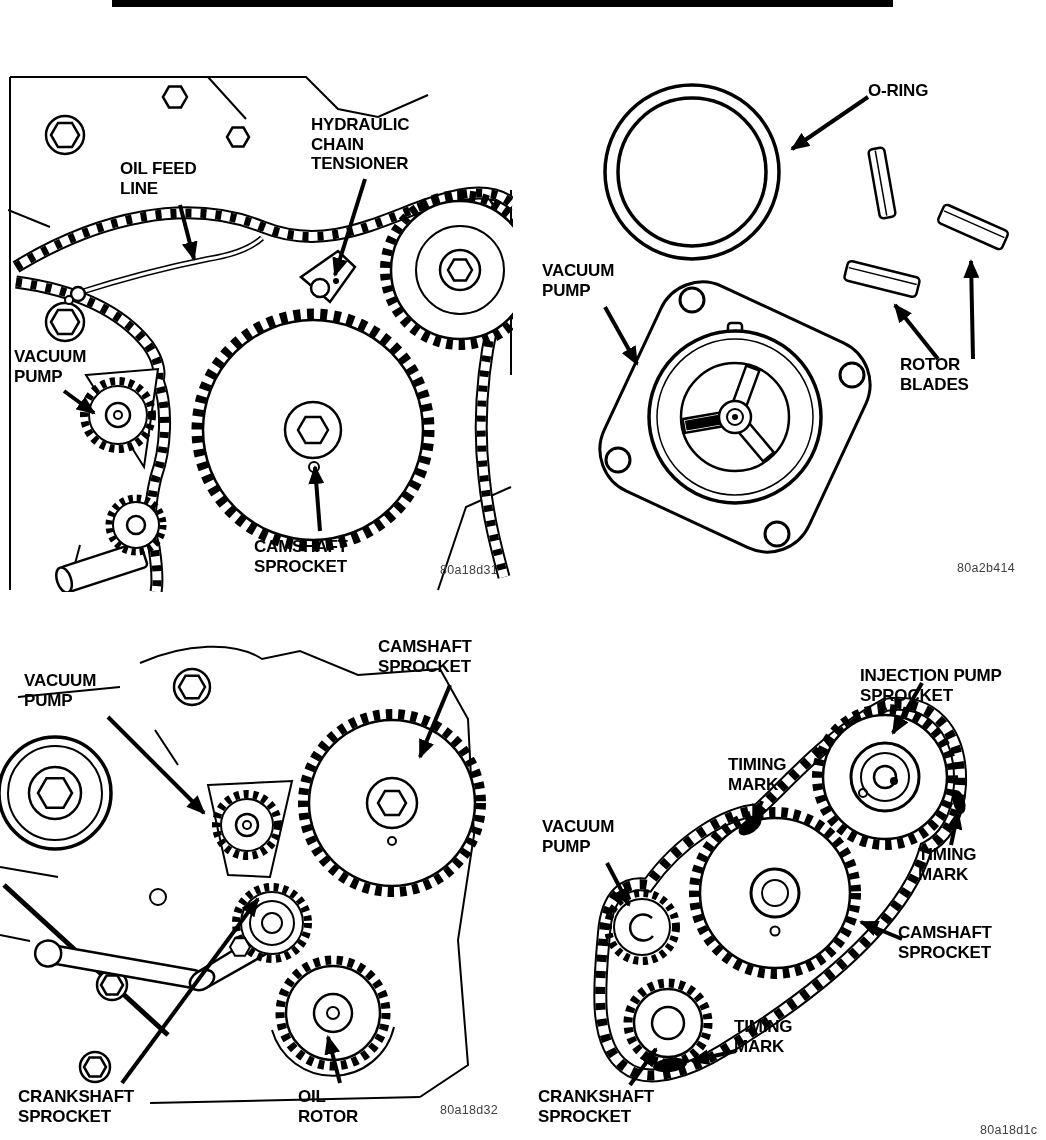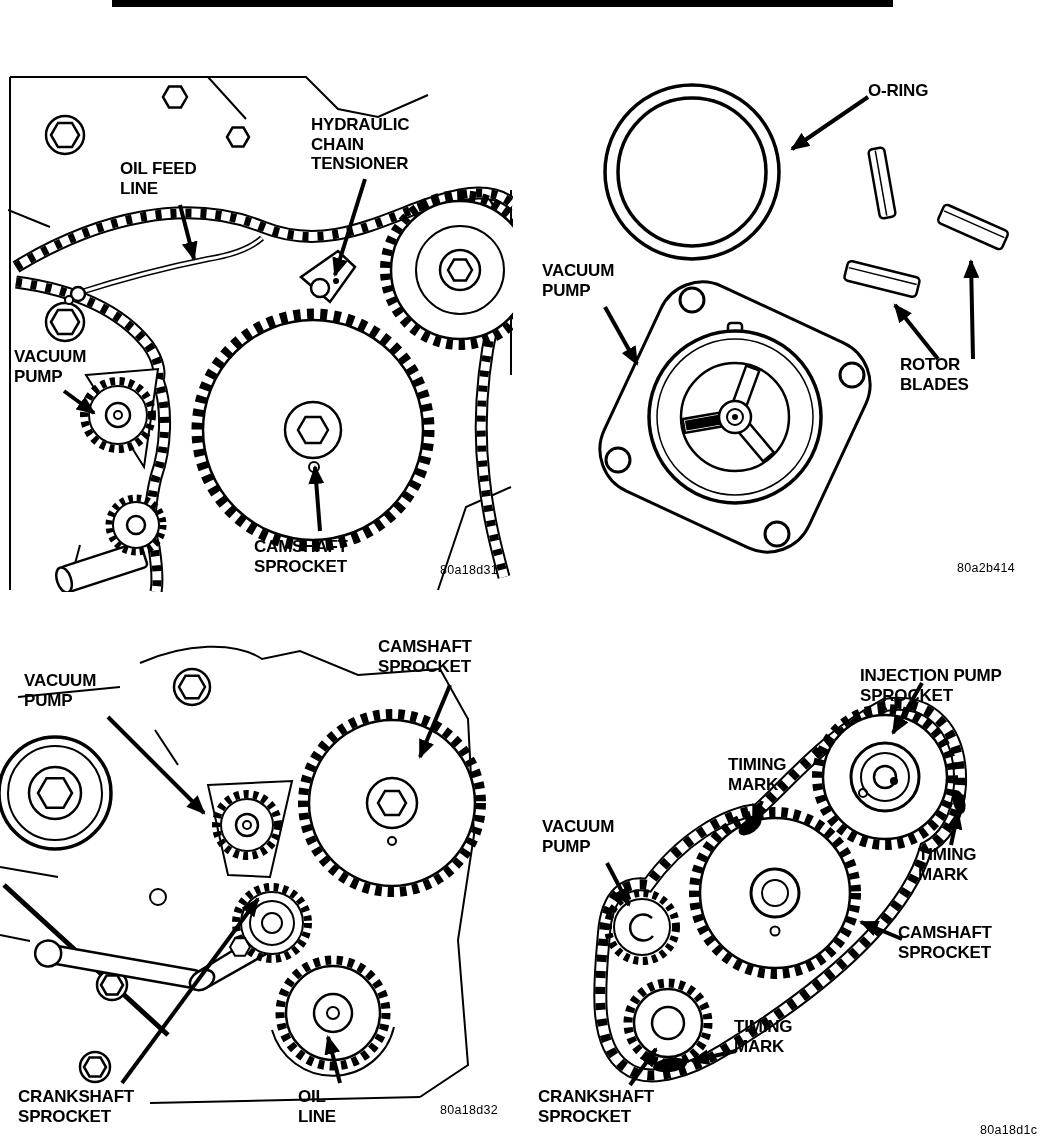--- a/index.html
+++ b/index.html
@@ -9,21 +9,21 @@
     font-family:"Liberation Sans", sans-serif; color:#000;
   }
   .top-rule { position:absolute; left:112px; top:0; width:781px; height:7px; background:#000; }
   .fig { position:absolute; }
   .fig svg { position:absolute; left:0; top:0; }
   .lbl {
     position:absolute; font-weight:bold; font-size:17px; line-height:1.16;
     text-align:left; white-space:pre-line; letter-spacing:-0.2px;
   }
   .code {
-    position:absolute; font-size:12.5px; font-weight:normal; letter-spacing:0.3px; color:#000000;
+    position:absolute; font-size:12.5px; font-weight:normal; letter-spacing:0.3px; color:#404040;
   }
 </style>
 </head>
 <body>
 
 <div class="top-rule"></div>
 
 <div class="fig" style="left:8px; top:75px; width:505px; height:517px;">
   <svg width="505" height="517" viewBox="0 0 505 517">
     <defs>
@@ -268,21 +268,21 @@
       <line x1="340" y1="448" x2="328" y2="402" marker-end="url(#ah3)"></line>
     </g>
   </svg>
   <div class="lbl" style="left:24px; top:36px; width:96px;">VACUUM
 PUMP</div>
   <div class="lbl" style="left:378px; top:2px; width:132px;">CAMSHAFT
 SPROCKET</div>
   <div class="lbl" style="left:18px; top:452px; width:156px;">CRANKSHAFT
 SPROCKET</div>
   <div class="lbl" style="left:298px; top:452px; width:84px;">OIL
-LINE</div>
+ROTOR</div>
   <div class="code" style="left:440px; top:468px;">80a18d32</div>
 </div>
 
 <div class="fig" style="left:530px; top:635px; width:516px; height:505px;">
   <svg width="516" height="505" viewBox="0 0 516 505">
     <defs>
       <marker id="ah4" markerUnits="userSpaceOnUse" markerWidth="20" markerHeight="16" refX="17" refY="8" orient="auto">
         <path d="M0,0 L19,8 L0,16 Z" fill="#000"></path>
       </marker>
     </defs>

